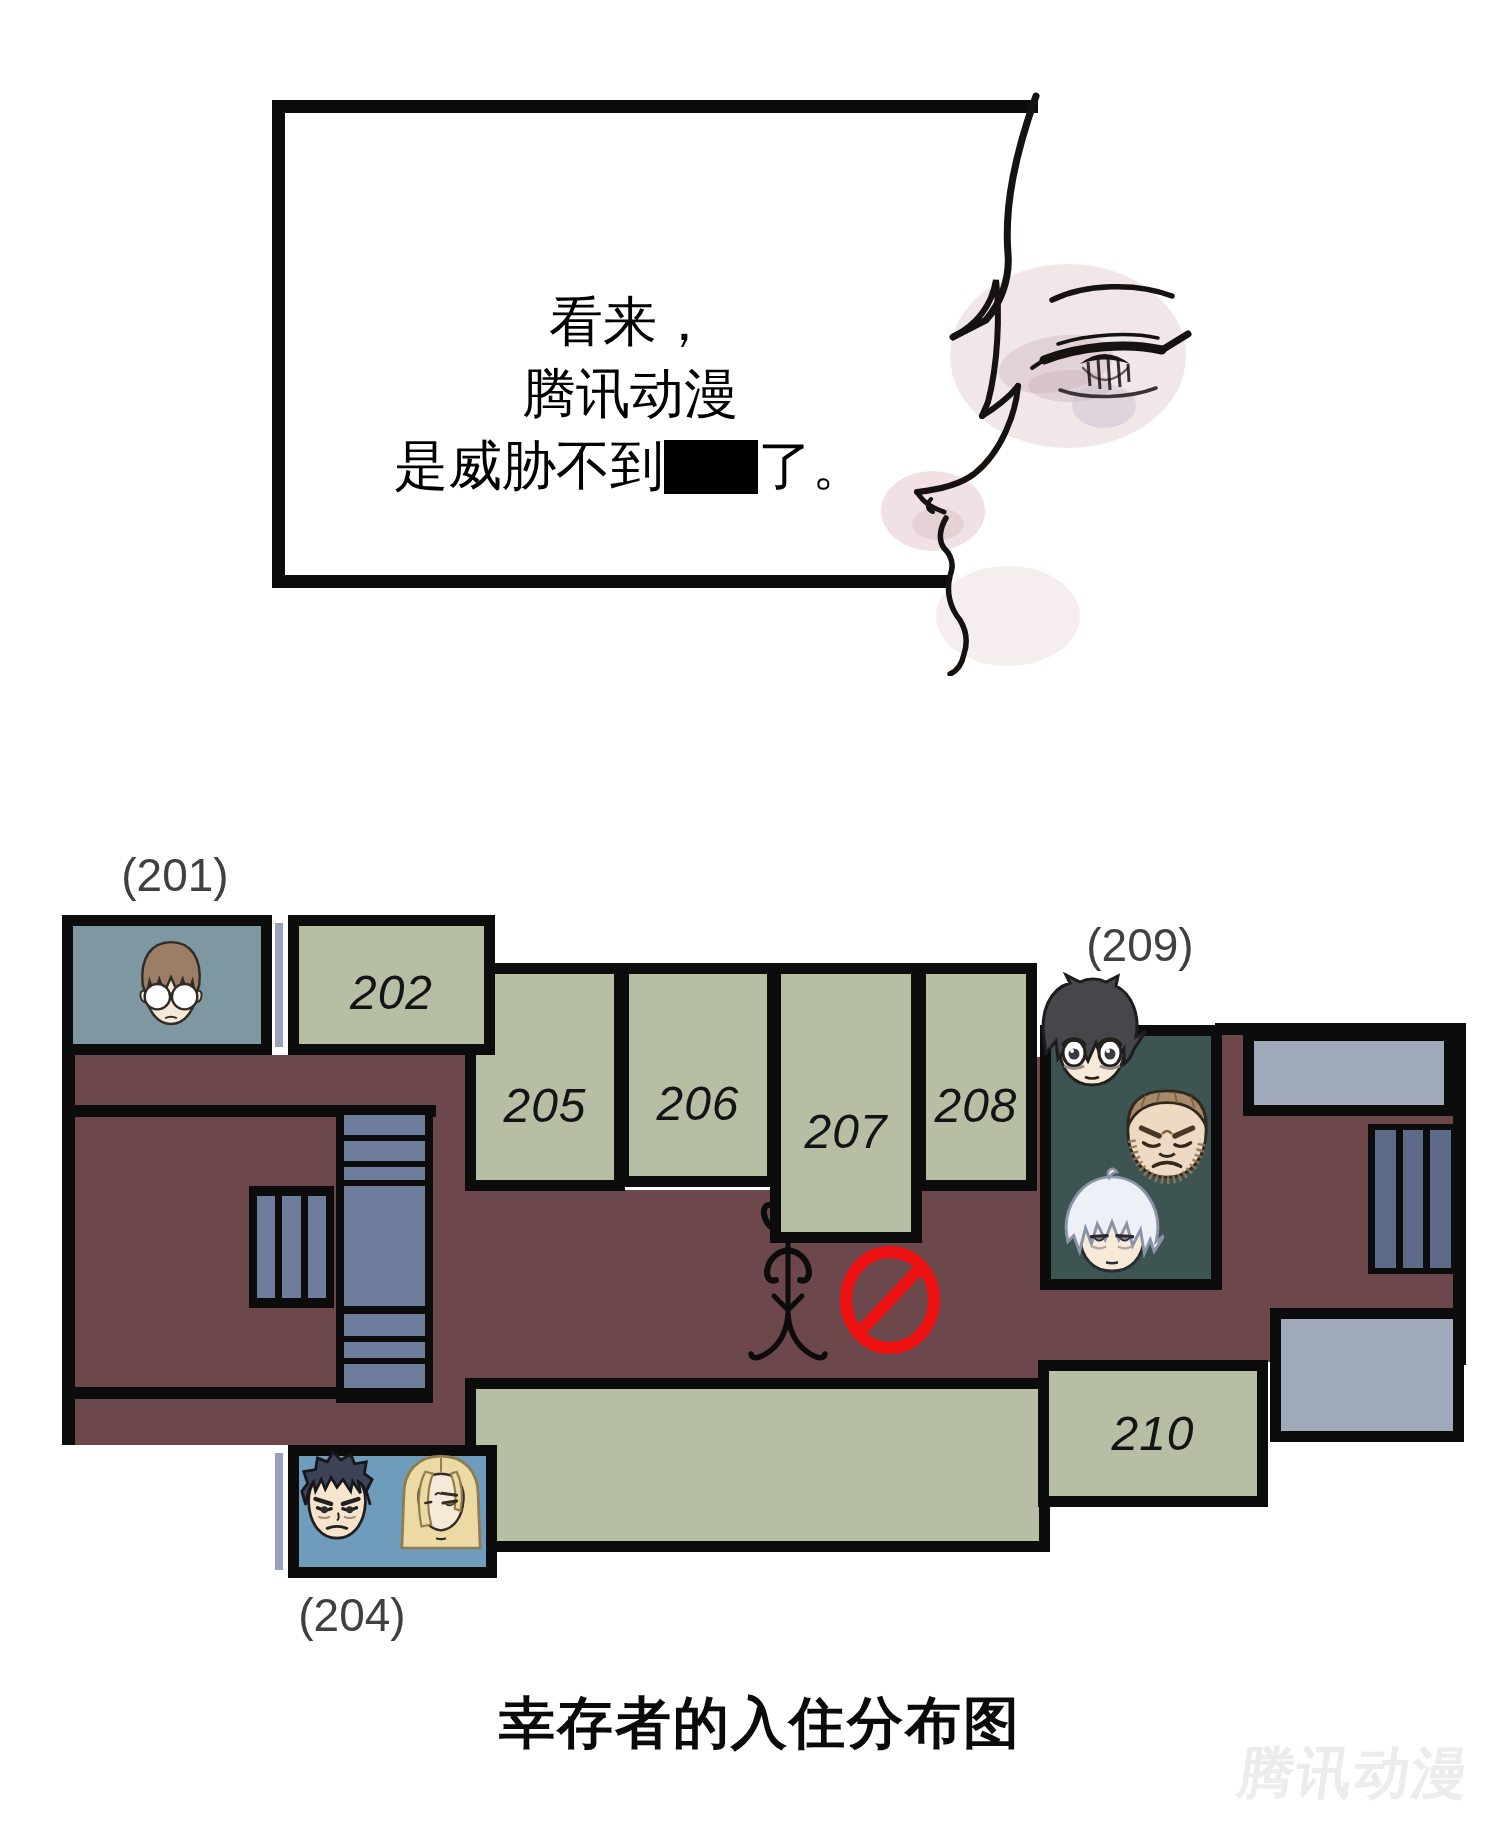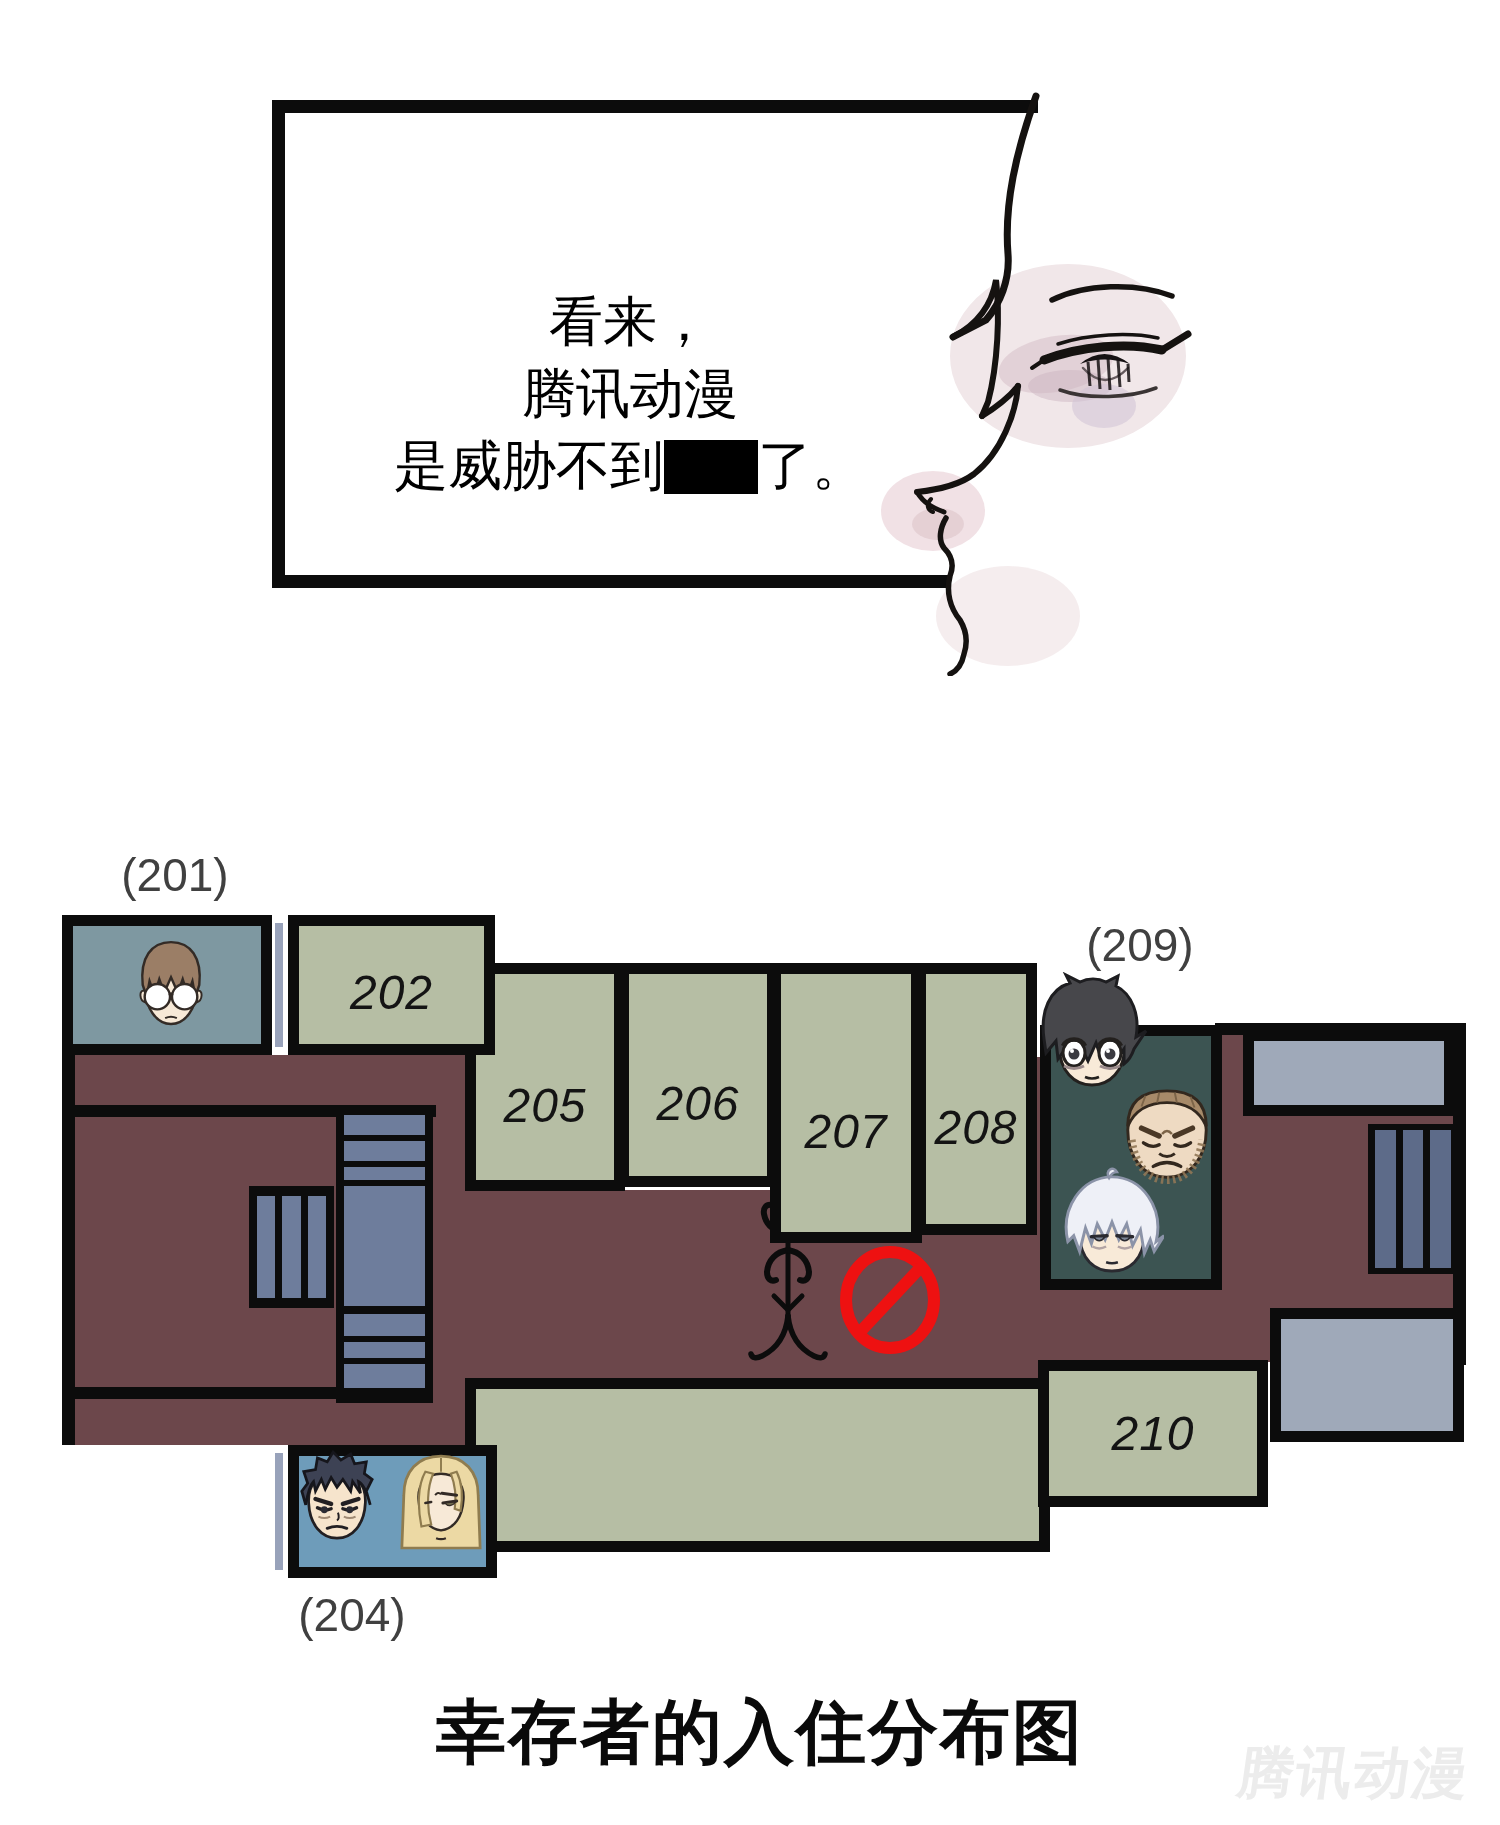--- a/index.html
+++ b/index.html
@@ -18,21 +18,21 @@
   .slatbox{position:absolute;background:#0c0c0c;display:flex;gap:7px;padding:0 8px;box-sizing:border-box;}
   .slatbox > div{flex:1;background:#6e7d9c;margin:10px 0;}
   .rbars{position:absolute;background:#0c0c0c;display:flex;gap:7px;padding:6px 7px;box-sizing:border-box;}
   .rbars > div{flex:1;background:#5d6b89;}
   .stairpiece{position:absolute;background:#6e7d9c;}
   .grayrect{position:absolute;background:#9fa9b9;border:11px solid #0c0c0c;box-sizing:border-box;}
   .dialogue{position:absolute;left:300px;top:285px;width:660px;text-align:center;
             font-size:54px;line-height:72px;font-weight:500;color:#000;}
   .censor{display:inline-block;width:94px;height:54px;background:#000;vertical-align:-10px;}
   .caption{position:absolute;left:280px;top:1686px;width:960px;text-align:center;
-           font-size:70px;font-weight:800;color:#0a0a0a;letter-spacing:2px;}
+           font-size:56px;font-weight:800;color:#0a0a0a;letter-spacing:2px;}
   .watermark{position:absolute;left:1238px;top:1736px;font-size:56px;font-weight:800;
              color:#ececec;transform:skewX(-8deg);letter-spacing:2px;}
   .headsvg{position:absolute;}
 </style>
 </head>
 <body>
 
 <div class="stage">
 
   <div class="bline" style="left:272px;top:100px;width:766px;height:13px;"></div>
@@ -137,21 +137,21 @@
 
   <div class="room green" style="left:465px;top:963px;width:160px;height:228px;padding-top:56px;">
     <span class="num">205</span>
   </div>
   <div class="room green" style="left:618px;top:963px;width:160px;height:224px;padding-top:56px;">
     <span class="num">206</span>
   </div>
   <div class="room green" style="left:770px;top:963px;width:152px;height:280px;padding-top:56px;">
     <span class="num">207</span>
   </div>
-  <div class="room green" style="left:915px;top:963px;width:122px;height:272px;padding-top:56px;">
+  <div class="room green" style="left:915px;top:963px;width:122px;height:228px;padding-top:56px;">
     <span class="num">208</span>
   </div>
 
   <div class="room" style="left:62px;top:915px;width:210px;height:140px;background:#7e98a1;"></div>
   <div class="gap" style="left:272px;top:915px;width:16px;height:140px;">
       <div class="door"></div>
     </div>
   <div class="room green" style="left:288px;top:915px;width:207px;height:140px;padding-top:14px;">
     <span class="num">202</span>
   </div>

